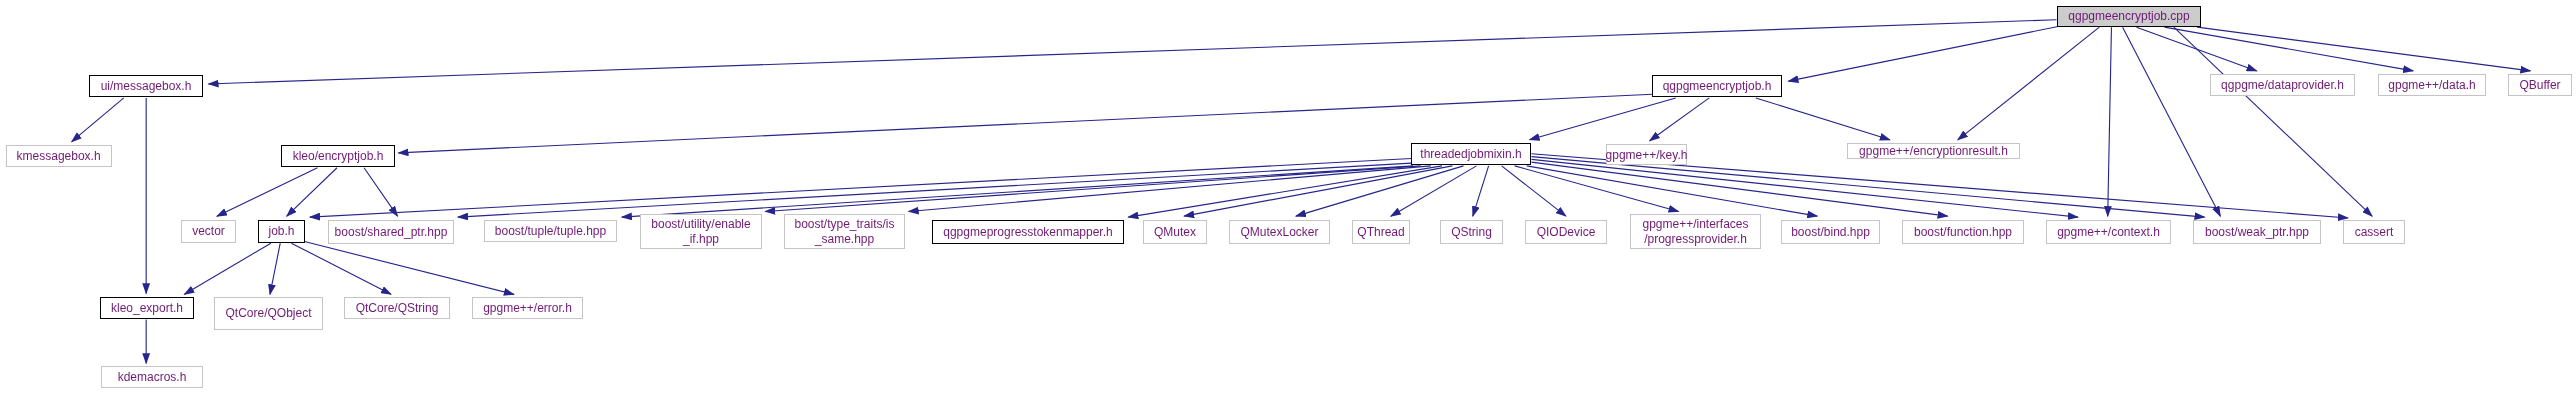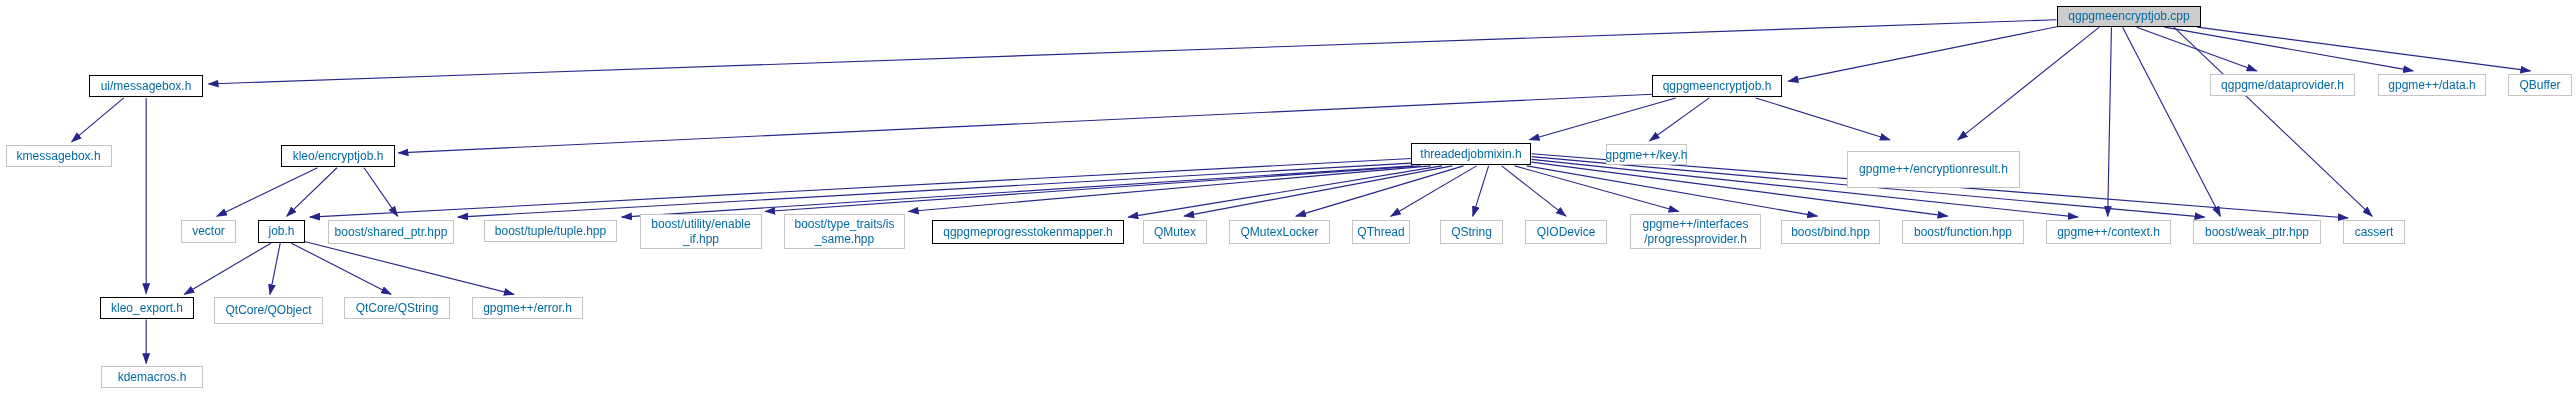--- a/index.html
+++ b/index.html
@@ -10,21 +10,21 @@
     font-family:"Liberation Sans", sans-serif;
     overflow:hidden;
   }
   .edge-layer{position:absolute;left:0;top:0;width:100%;height:100%;}
   .gnode{
     position:absolute;
     box-sizing:border-box;
     display:flex;align-items:center;justify-content:center;
     background:#ffffff;
     border:0.9px solid #c4c4c4;
-    color:#0369a1;
+    color:#701a75;
     font-size:12px;line-height:1.2;
     text-align:center;
     white-space:pre-line;
     z-index:2;
   }
   .gnode.n-internal{border:0.9px solid #000000;cursor:pointer;align-items:center;}
   .gnode.n-root{border:1.9px solid #000000;background:#cccccc;font-weight:normal;}
 </style>
 </head>
 <body>
@@ -83,21 +83,21 @@
 <div class="gnode n-root" style="left: 2057px; top: 5.6px; width: 144px; height: 21.4px;"><span>qgpgmeencryptjob.cpp</span></div>
     <div class="gnode n-internal" style="left: 89px; top: 75px; width: 114px; height: 22.3px;"><span>ui/messagebox.h</span></div>
     <div class="gnode n-internal" style="left: 1652px; top: 75px; width: 130px; height: 22.3px;"><span>qgpgmeencryptjob.h</span></div>
     <div class="gnode n-external" style="left: 2210px; top: 74px; width: 145px; height: 22.3px;"><span>qgpgme/dataprovider.h</span></div>
     <div class="gnode n-external" style="left: 2378px; top: 74px; width: 108px; height: 22.3px;"><span>gpgme++/data.h</span></div>
     <div class="gnode n-external" style="left: 2508px; top: 74px; width: 64px; height: 22.3px;"><span>QBuffer</span></div>
     <div class="gnode n-external" style="left: 5.6px; top: 145px; width: 106px; height: 22.3px;"><span>kmessagebox.h</span></div>
     <div class="gnode n-internal" style="left: 281px; top: 145px; width: 114px; height: 22.3px;"><span>kleo/encryptjob.h</span></div>
     <div class="gnode n-internal" style="left: 1411px; top: 143px; width: 120px; height: 22.3px;"><span>threadedjobmixin.h</span></div>
     <div class="gnode n-external" style="left: 1606px; top: 144px; width: 81px; height: 21.4px;"><span>gpgme++/key.h</span></div>
-    <div class="gnode n-external" style="left: 1847px; top: 143px; width: 173px; height: 37px; margin-top: 8px;"><span>gpgme++/encryptionresult.h</span></div>
+    <div class="gnode n-external" style="left: 1847px; top: 143px; width: 173px; height: 16px;"><span>gpgme++/encryptionresult.h</span></div>
     <div class="gnode n-external" style="left: 181px; top: 220px; width: 55px; height: 23px;"><span>vector</span></div>
     <div class="gnode n-internal" style="left: 258px; top: 220px; width: 47px; height: 23px;"><span>job.h</span></div>
     <div class="gnode n-external" style="left: 328px; top: 220px; width: 126px; height: 24px;"><span>boost/shared_ptr.hpp</span></div>
     <div class="gnode n-external" style="left: 484px; top: 220px; width: 133px; height: 22.3px;"><span>boost/tuple/tuple.hpp</span></div>
     <div class="gnode n-external" style="left: 640px; top: 214px; width: 122px; height: 35px;"><span>boost/utility/enable
 _if.hpp</span></div>
     <div class="gnode n-external" style="left: 784px; top: 214px; width: 121px; height: 35px;"><span>boost/type_traits/is
 _same.hpp</span></div>
     <div class="gnode n-internal" style="left: 932px; top: 220px; width: 192px; height: 24px;"><span>qgpgmeprogresstokenmapper.h</span></div>
     <div class="gnode n-external" style="left: 1143px; top: 220px; width: 64px; height: 24px;"><span>QMutex</span></div>
@@ -106,18 +106,18 @@
     <div class="gnode n-external" style="left: 1440px; top: 220px; width: 63px; height: 24px;"><span>QString</span></div>
     <div class="gnode n-external" style="left: 1525px; top: 220px; width: 82px; height: 24px;"><span>QIODevice</span></div>
     <div class="gnode n-external" style="left: 1630px; top: 214px; width: 131px; height: 35px;"><span>gpgme++/interfaces
 /progressprovider.h</span></div>
     <div class="gnode n-external" style="left: 1781px; top: 220px; width: 99px; height: 24px; justify-content: center;"><span>boost/bind.hpp</span></div>
     <div class="gnode n-external" style="left: 1902px; top: 220px; width: 122px; height: 24px;"><span>boost/function.hpp</span></div>
     <div class="gnode n-external" style="left: 2046px; top: 220px; width: 125px; height: 24px;"><span>gpgme++/context.h</span></div>
     <div class="gnode n-external" style="left: 2193px; top: 220px; width: 128px; height: 24px;"><span>boost/weak_ptr.hpp</span></div>
     <div class="gnode n-external" style="left: 2343px; top: 220px; width: 62px; height: 24px;"><span>cassert</span></div>
     <div class="gnode n-internal" style="left: 100px; top: 297px; width: 94px; height: 22.3px;"><span>kleo_export.h</span></div>
-    <div class="gnode n-external" style="left: 214px; top: 297px; width: 109px; height: 27px;"><span>QtCore/QObject</span></div>
+    <div class="gnode n-external" style="left: 214px; top: 297px; width: 109px; height: 33px;"><span>QtCore/QObject</span></div>
     <div class="gnode n-external" style="left: 344px; top: 297px; width: 106px; height: 22.3px;"><span>QtCore/QString</span></div>
     <div class="gnode n-external" style="left: 472px; top: 297px; width: 111px; height: 22.3px; align-items: center;"><span>gpgme++/error.h</span></div>
     <div class="gnode n-external" style="left: 101px; top: 366px; width: 102px; height: 22.3px;"><span>kdemacros.h</span></div>
   </div>
 
 
 </body></html>

